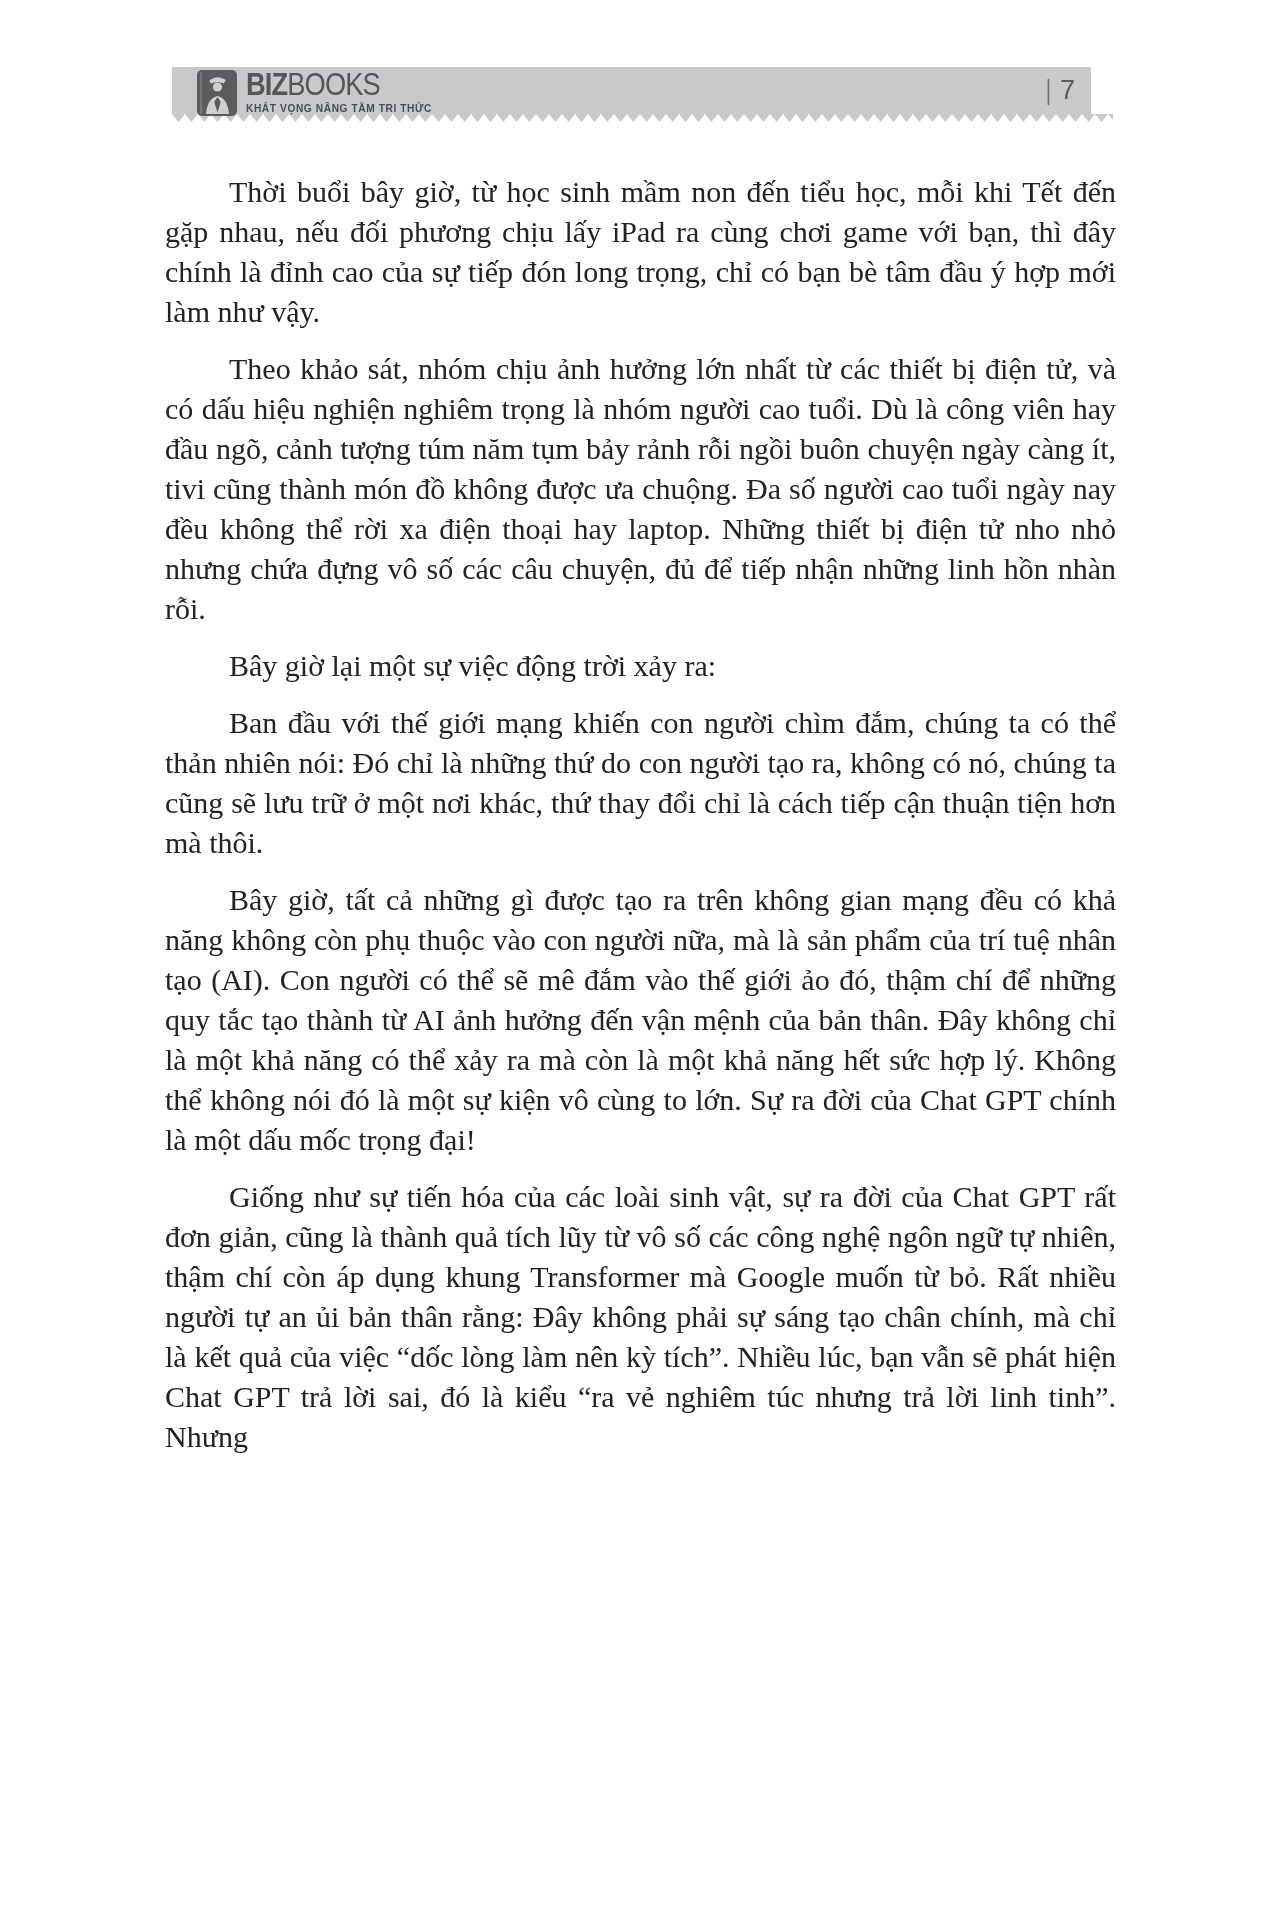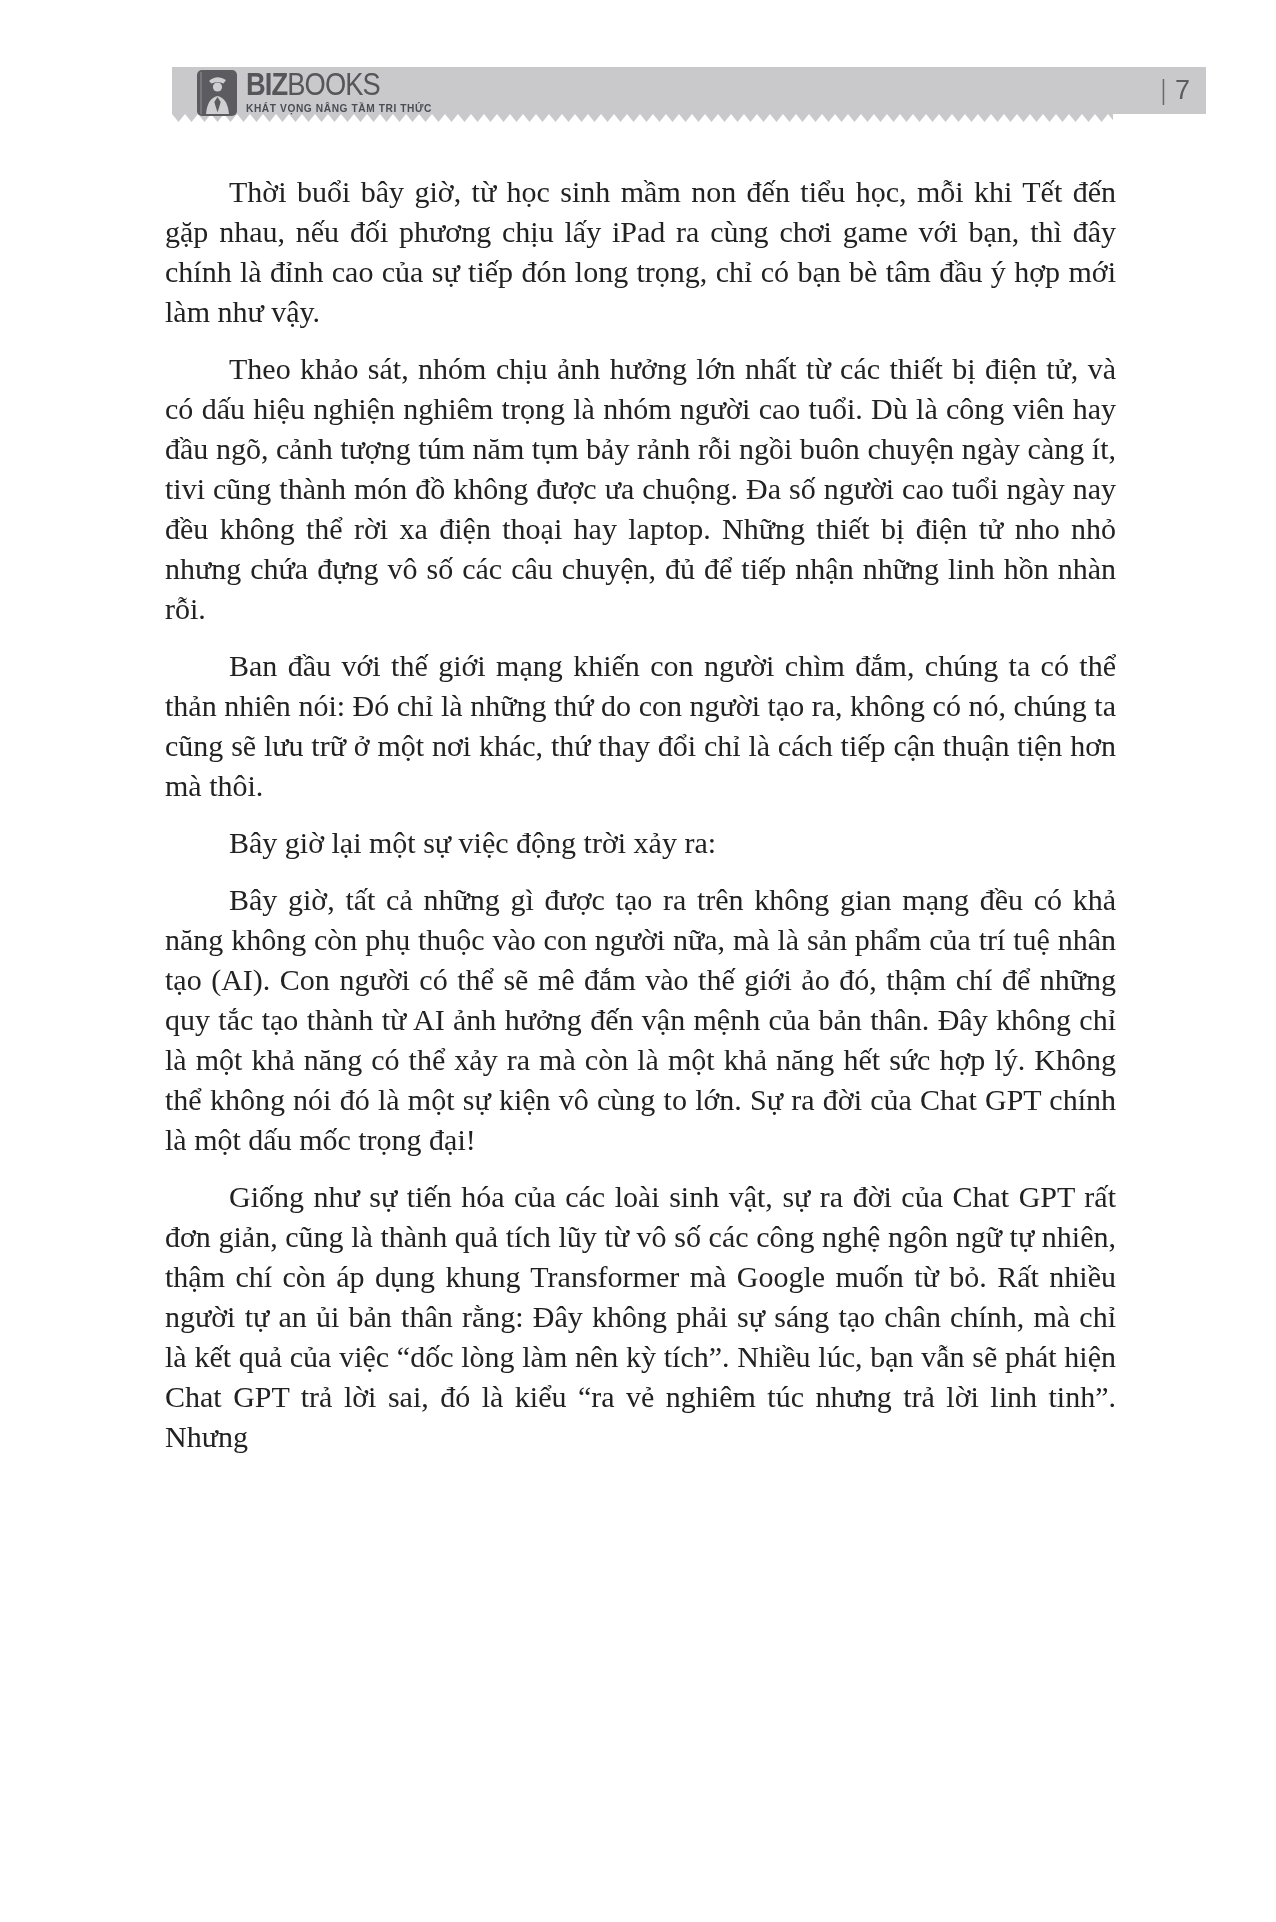--- a/index.html
+++ b/index.html
@@ -13,21 +13,21 @@
     position: relative;
     font-family: "Liberation Serif", serif;
     overflow: hidden;
   }
 
   
   .header-band {
     position: absolute;
     left: 172px;
     top: 67px;
-    width: 1034px;
+    width: 919px;
     height: 47px;
     background: #c9c9cb;
   }
   .header-teeth {
     position: absolute;
     left: 0;
     top: 47px;
     width: 941px;
     height: 8px;
     display: block;
@@ -143,17 +143,17 @@
 
   <div class="page-num">
     <span class="sep">|</span>
     <span class="num">7</span>
   </div>
 </div>
 
 <div class="body-text">
   <p>Thời buổi bây giờ, từ học sinh mầm non đến tiểu học, mỗi khi Tết đến gặp nhau, nếu đối phương chịu lấy iPad ra cùng chơi game với bạn, thì đây chính là đỉnh cao của sự tiếp đón long trọng, chỉ có bạn bè tâm đầu ý hợp mới làm như vậy.</p>
   <p>Theo khảo sát, nhóm chịu ảnh hưởng lớn nhất từ các thiết bị điện tử, và có dấu hiệu nghiện nghiêm trọng là nhóm người cao tuổi. Dù là công viên hay đầu ngõ, cảnh tượng túm năm tụm bảy rảnh rỗi ngồi buôn chuyện ngày càng ít, tivi cũng thành món đồ không được ưa chuộng. Đa số người cao tuổi ngày nay đều không thể rời xa điện thoại hay laptop. Những thiết bị điện tử nho nhỏ nhưng chứa đựng vô số các câu chuyện, đủ để tiếp nhận những linh hồn nhàn rỗi.</p>
+  <p>Bây giờ lại một sự việc động trời xảy ra:</p>
   <p>Ban đầu với thế giới mạng khiến con người chìm đắm, chúng ta có thể thản nhiên nói: Đó chỉ là những thứ do con người tạo ra, không có nó, chúng ta cũng sẽ lưu trữ ở một nơi khác, thứ thay đổi chỉ là cách tiếp cận thuận tiện hơn mà thôi.</p>
-  <p>Bây giờ lại một sự việc động trời xảy ra:</p>
   <p>Bây giờ, tất cả những gì được tạo ra trên không gian mạng đều có khả năng không còn phụ thuộc vào con người nữa, mà là sản phẩm của trí tuệ nhân tạo (AI). Con người có thể sẽ mê đắm vào thế giới ảo đó, thậm chí để những quy tắc tạo thành từ AI ảnh hưởng đến vận mệnh của bản thân. Đây không chỉ là một khả năng có thể xảy ra mà còn là một khả năng hết sức hợp lý. Không thể không nói đó là một sự kiện vô cùng to lớn. Sự ra đời của Chat GPT chính là một dấu mốc trọng đại!</p>
   <p>Giống như sự tiến hóa của các loài sinh vật, sự ra đời của Chat GPT rất đơn giản, cũng là thành quả tích lũy từ vô số các công nghệ ngôn ngữ tự nhiên, thậm chí còn áp dụng khung Transformer mà Google muốn từ bỏ. Rất nhiều người tự an ủi bản thân rằng: Đây không phải sự sáng tạo chân chính, mà chỉ là kết quả của việc “dốc lòng làm nên kỳ tích”. Nhiều lúc, bạn vẫn sẽ phát hiện Chat GPT trả lời sai, đó là kiểu “ra vẻ nghiêm túc nhưng trả lời linh tinh”. Nhưng</p>
 </div>
 
 </body></html>

